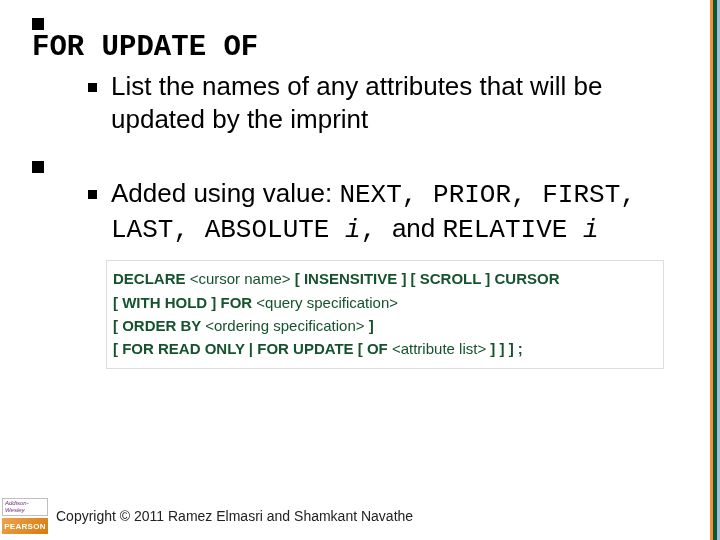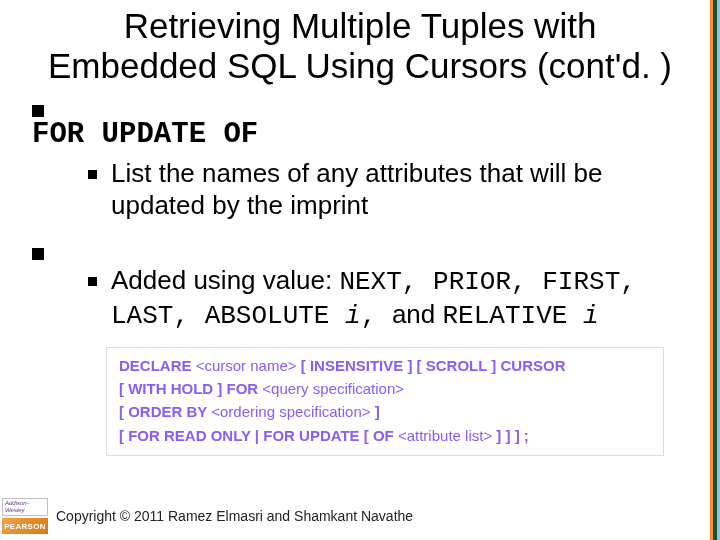--- a/index.html
+++ b/index.html
@@ -67,26 +67,26 @@
   .b2 .txt {
     font-size: 26px;
     line-height: 1.25;
   }
   .it { font-style: italic; }
   .syntax-box {
     display: block;
     margin: 8px 0 0 74px;
     background: #fff;
     border: 1px solid #ddd;
-    padding: 6px 10px 8px 12px;
+    padding: 6px 10px 8px 6px;
     width: 558px;
     font-family: Arial, Helvetica, sans-serif;
     font-size: 15px;
     line-height: 1.55;
-    color: #8b5cf6;
+    color: #14532d;
   }
   .sbold { font-weight: bold; }
   .footer {
     position: absolute;
     left: 0; bottom: 0;
     width: 100%;
     display: flex;
     align-items: center;
     padding: 0 0 6px 0;
   }
@@ -124,21 +124,20 @@
     color: #222;
     padding-bottom: 1px;
   }
 </style>
 </head>
 <body>
 
 <div class="slide">
   <div class="edge-stripe"></div>
 
-  <h1 class="title">Retrieving Multiple Tuples with Embedded SQL Using Cursors (cont'd. )</h1>
 
   <div class="content">
 
     <div class="b1">
       <div class="sq"></div>
       <div class="txt mono"><b>FOR UPDATE OF</b></div>
     </div>
 
     <div class="b2">
       <div class="sq"></div>

